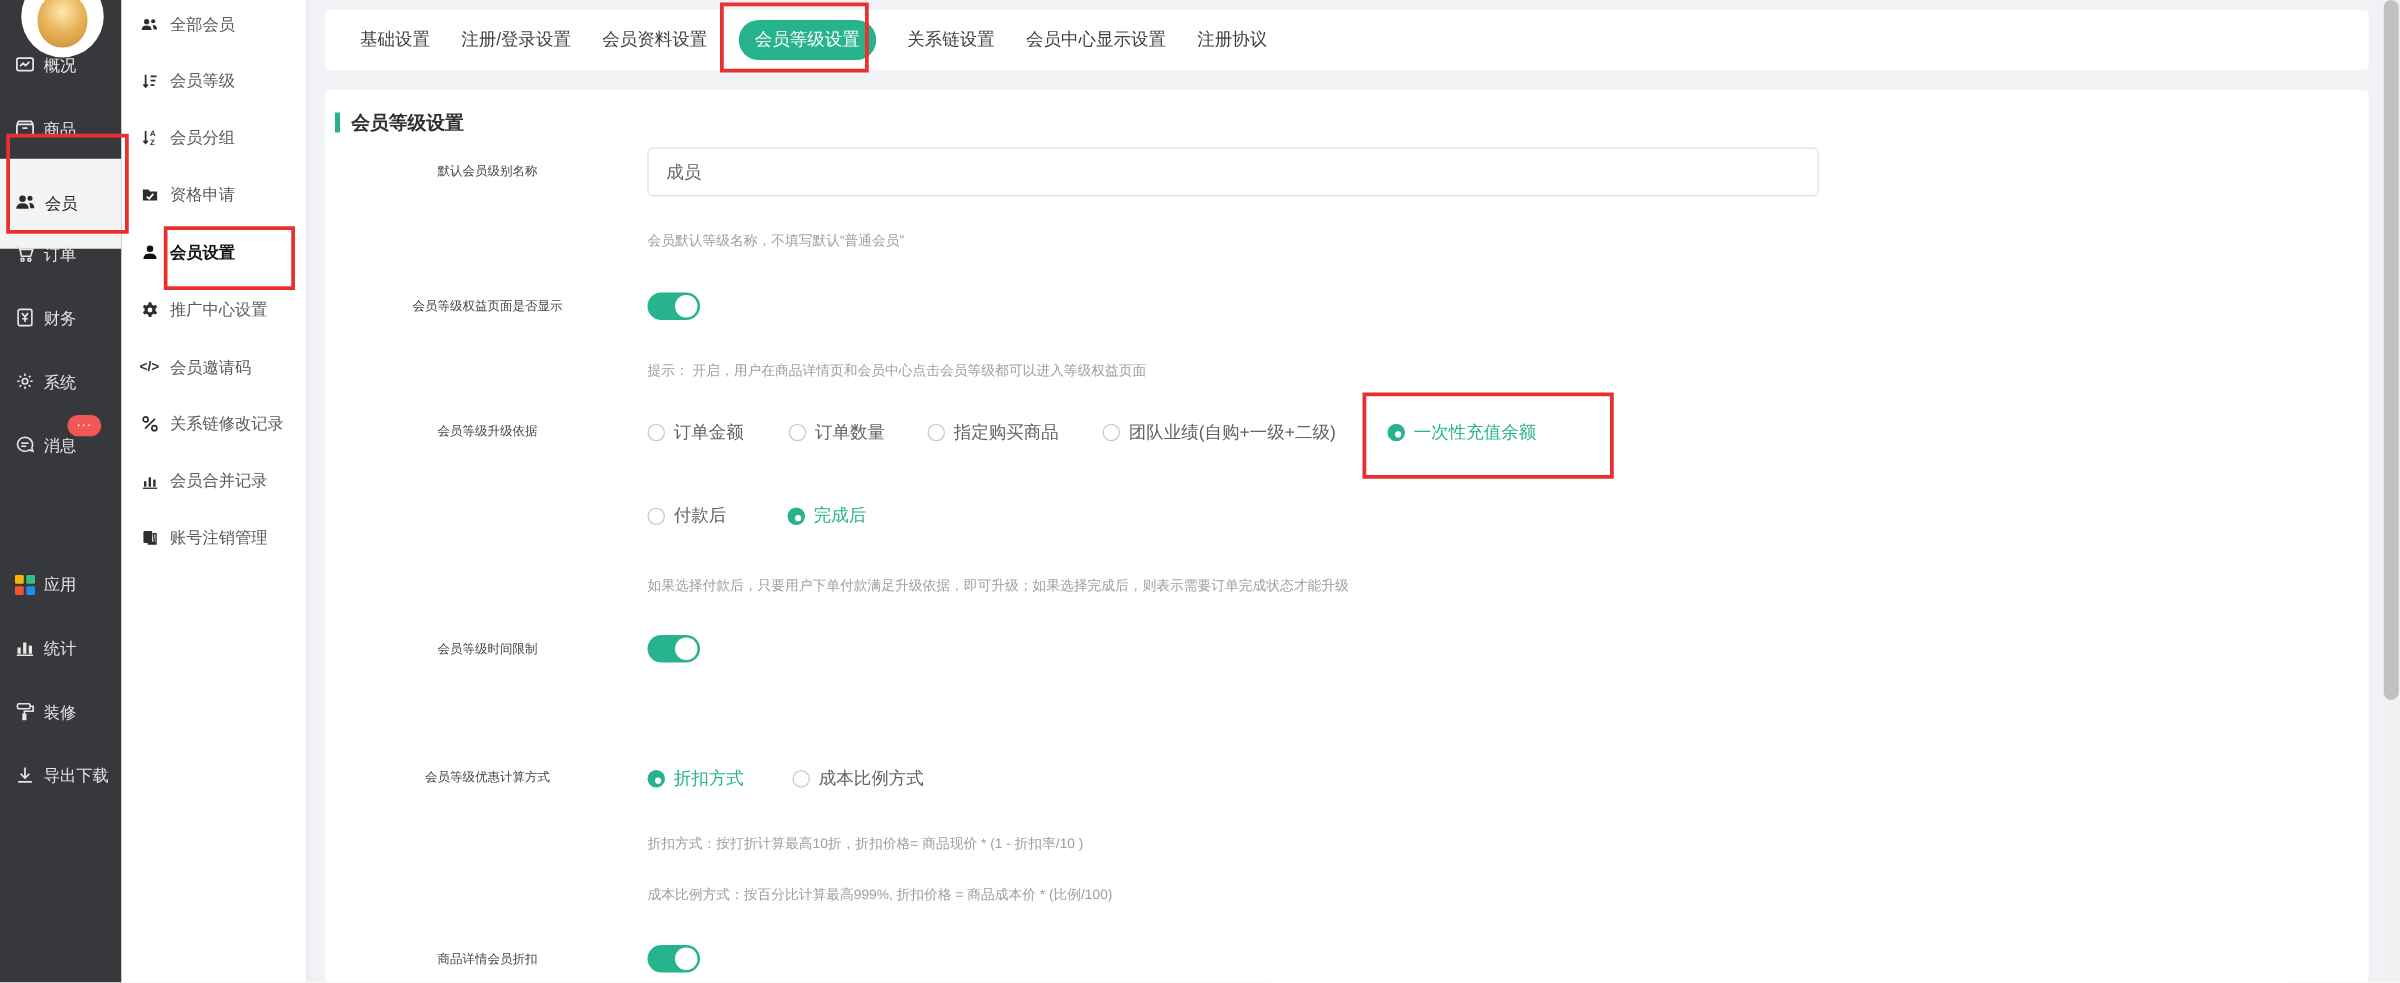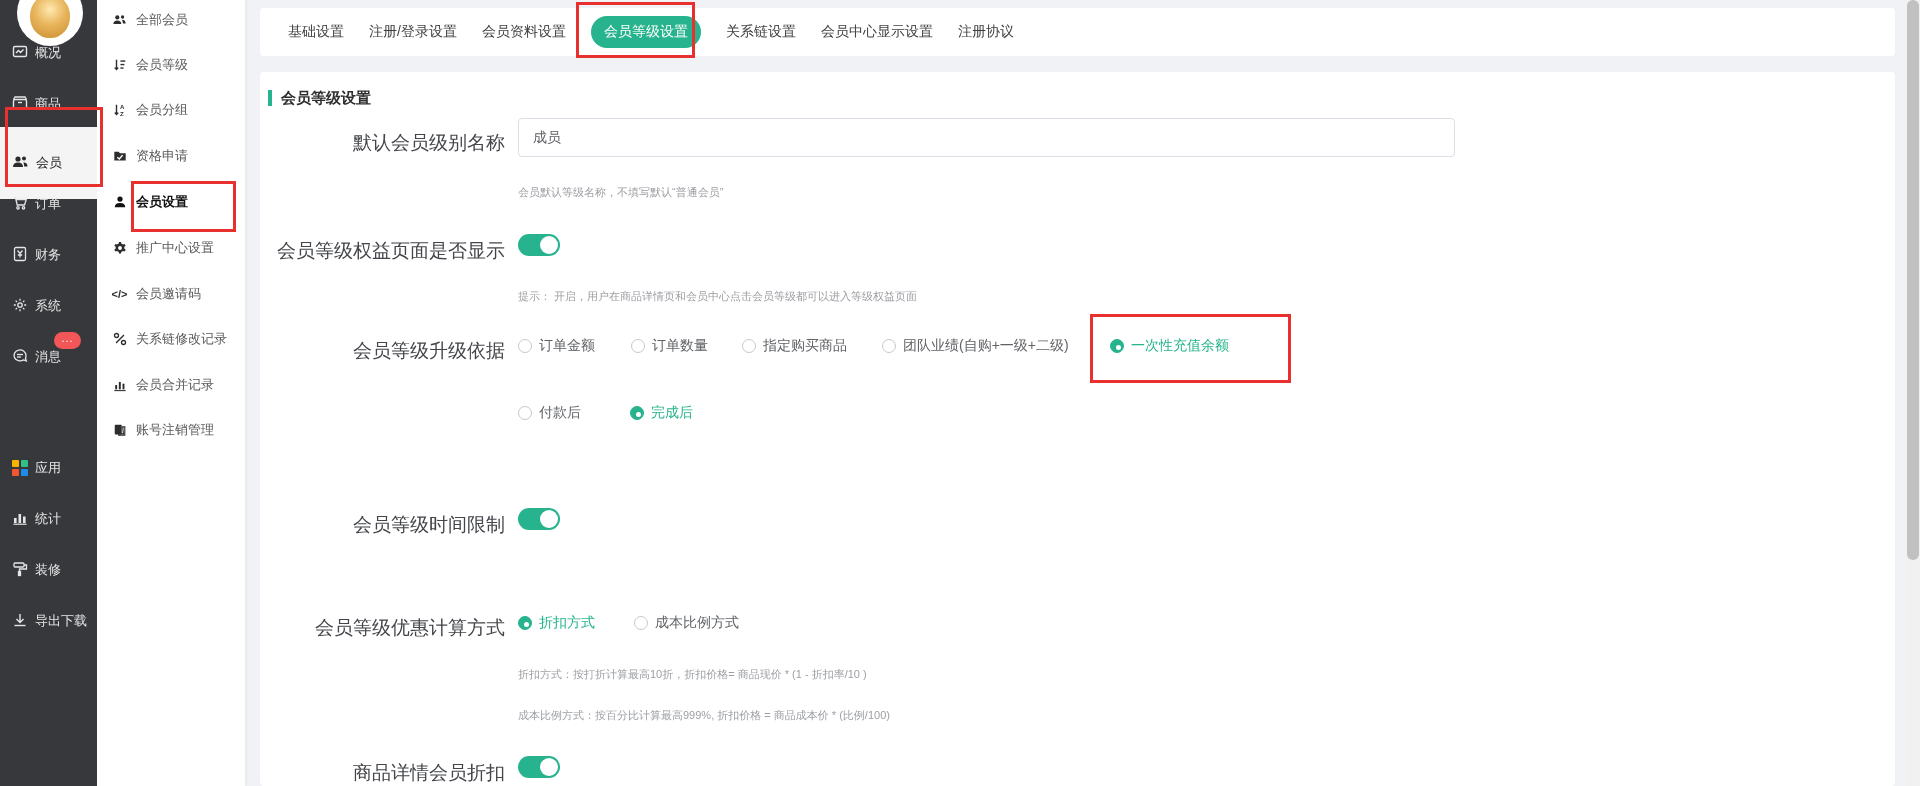--- a/index.html
+++ b/index.html
@@ -25,21 +25,21 @@
   
   .tabbar { position:absolute; left:260px; top:8px; width:1635px; height:48px; background:#fff; border-radius:4px; display:flex; align-items:center; padding-left:28px; gap:25px; z-index:1; }
   .tab { font-size:14px; color:#3f3f42; cursor:pointer; white-space:nowrap; }
   .tab.active { background:var(--accent); color:#fff; border-radius:16px; padding:7px 13px; }
 
   .card { position:absolute; left:260px; top:72px; width:1635px; height:714px; background:#fff; border-radius:4px; z-index:1; }
 
   .sec-title { position:absolute; left:281px; top:89px; font-size:15px; font-weight:bold; color:#2e2e30; z-index:2; }
   .sec-bar { position:absolute; left:268px; top:90px; width:4px; height:16px; background:var(--accent); z-index:2; }
 
-  .flabel { position:absolute; left:275px; width:230px; text-align:right; font-size:19px; color:#43454a; z-index:2; }
+  .flabel { position:absolute; left:275px; width:230px; text-align:center; font-size:10px; color:#43454a; z-index:2; }
   .fhelp { position:absolute; left:518px; font-size:11px; color:#9c9ea3; z-index:2; white-space:nowrap;margin-top:12px; }
 
   .finput { position:absolute; left:518px; top:118px; width:937px; height:39px; border:1px solid #dcdfe6; border-radius:4px; font-size:14px; color:#606266; padding-left:14px; background:#fff; z-index:2; font-family:inherit; }
 
   .switch { position:absolute; left:518px; width:42px; height:22px; border-radius:11px; background:var(--accent); cursor:pointer; z-index:2; }
   .switch .knob { position:absolute; right:2px; top:2px; width:18px; height:18px; border-radius:50%; background:#fff; }
 
   .ropt { position:absolute; display:flex; align-items:center; gap:7px; font-size:14px; color:#606266; cursor:pointer; z-index:2; white-space:nowrap; }
   .rdot { width:14px; height:14px; border-radius:50%; border:1px solid #c6c9cf; background:#fff; flex:0 0 auto; position:relative; }
   .ropt.sel { color:var(--accent); }
@@ -309,20 +309,21 @@
     </div>
 
   <div class="ropt" style="left:518px; top:404px">
       <span class="rdot"></span>
       <span>付款后</span>
     </div>
   <div class="ropt sel" style="left:630px; top:404px">
       <span class="rdot"></span>
       <span>完成后</span>
     </div>
+  <div class="fhelp" style="top:449px">如果选择付款后，只要用户下单付款满足升级依据，即可升级；如果选择完成后，则表示需要订单完成状态才能升级</div>
 
   <div class="flabel" style="top:512px">会员等级时间限制</div>
   <div class="switch" style="top:508px">
       <span class="knob"></span>
     </div>
 
   <div class="flabel" style="top:615px">会员等级优惠计算方式</div>
   <div class="ropt sel" style="left:518px; top:614px">
       <span class="rdot"></span>
       <span>折扣方式</span>

